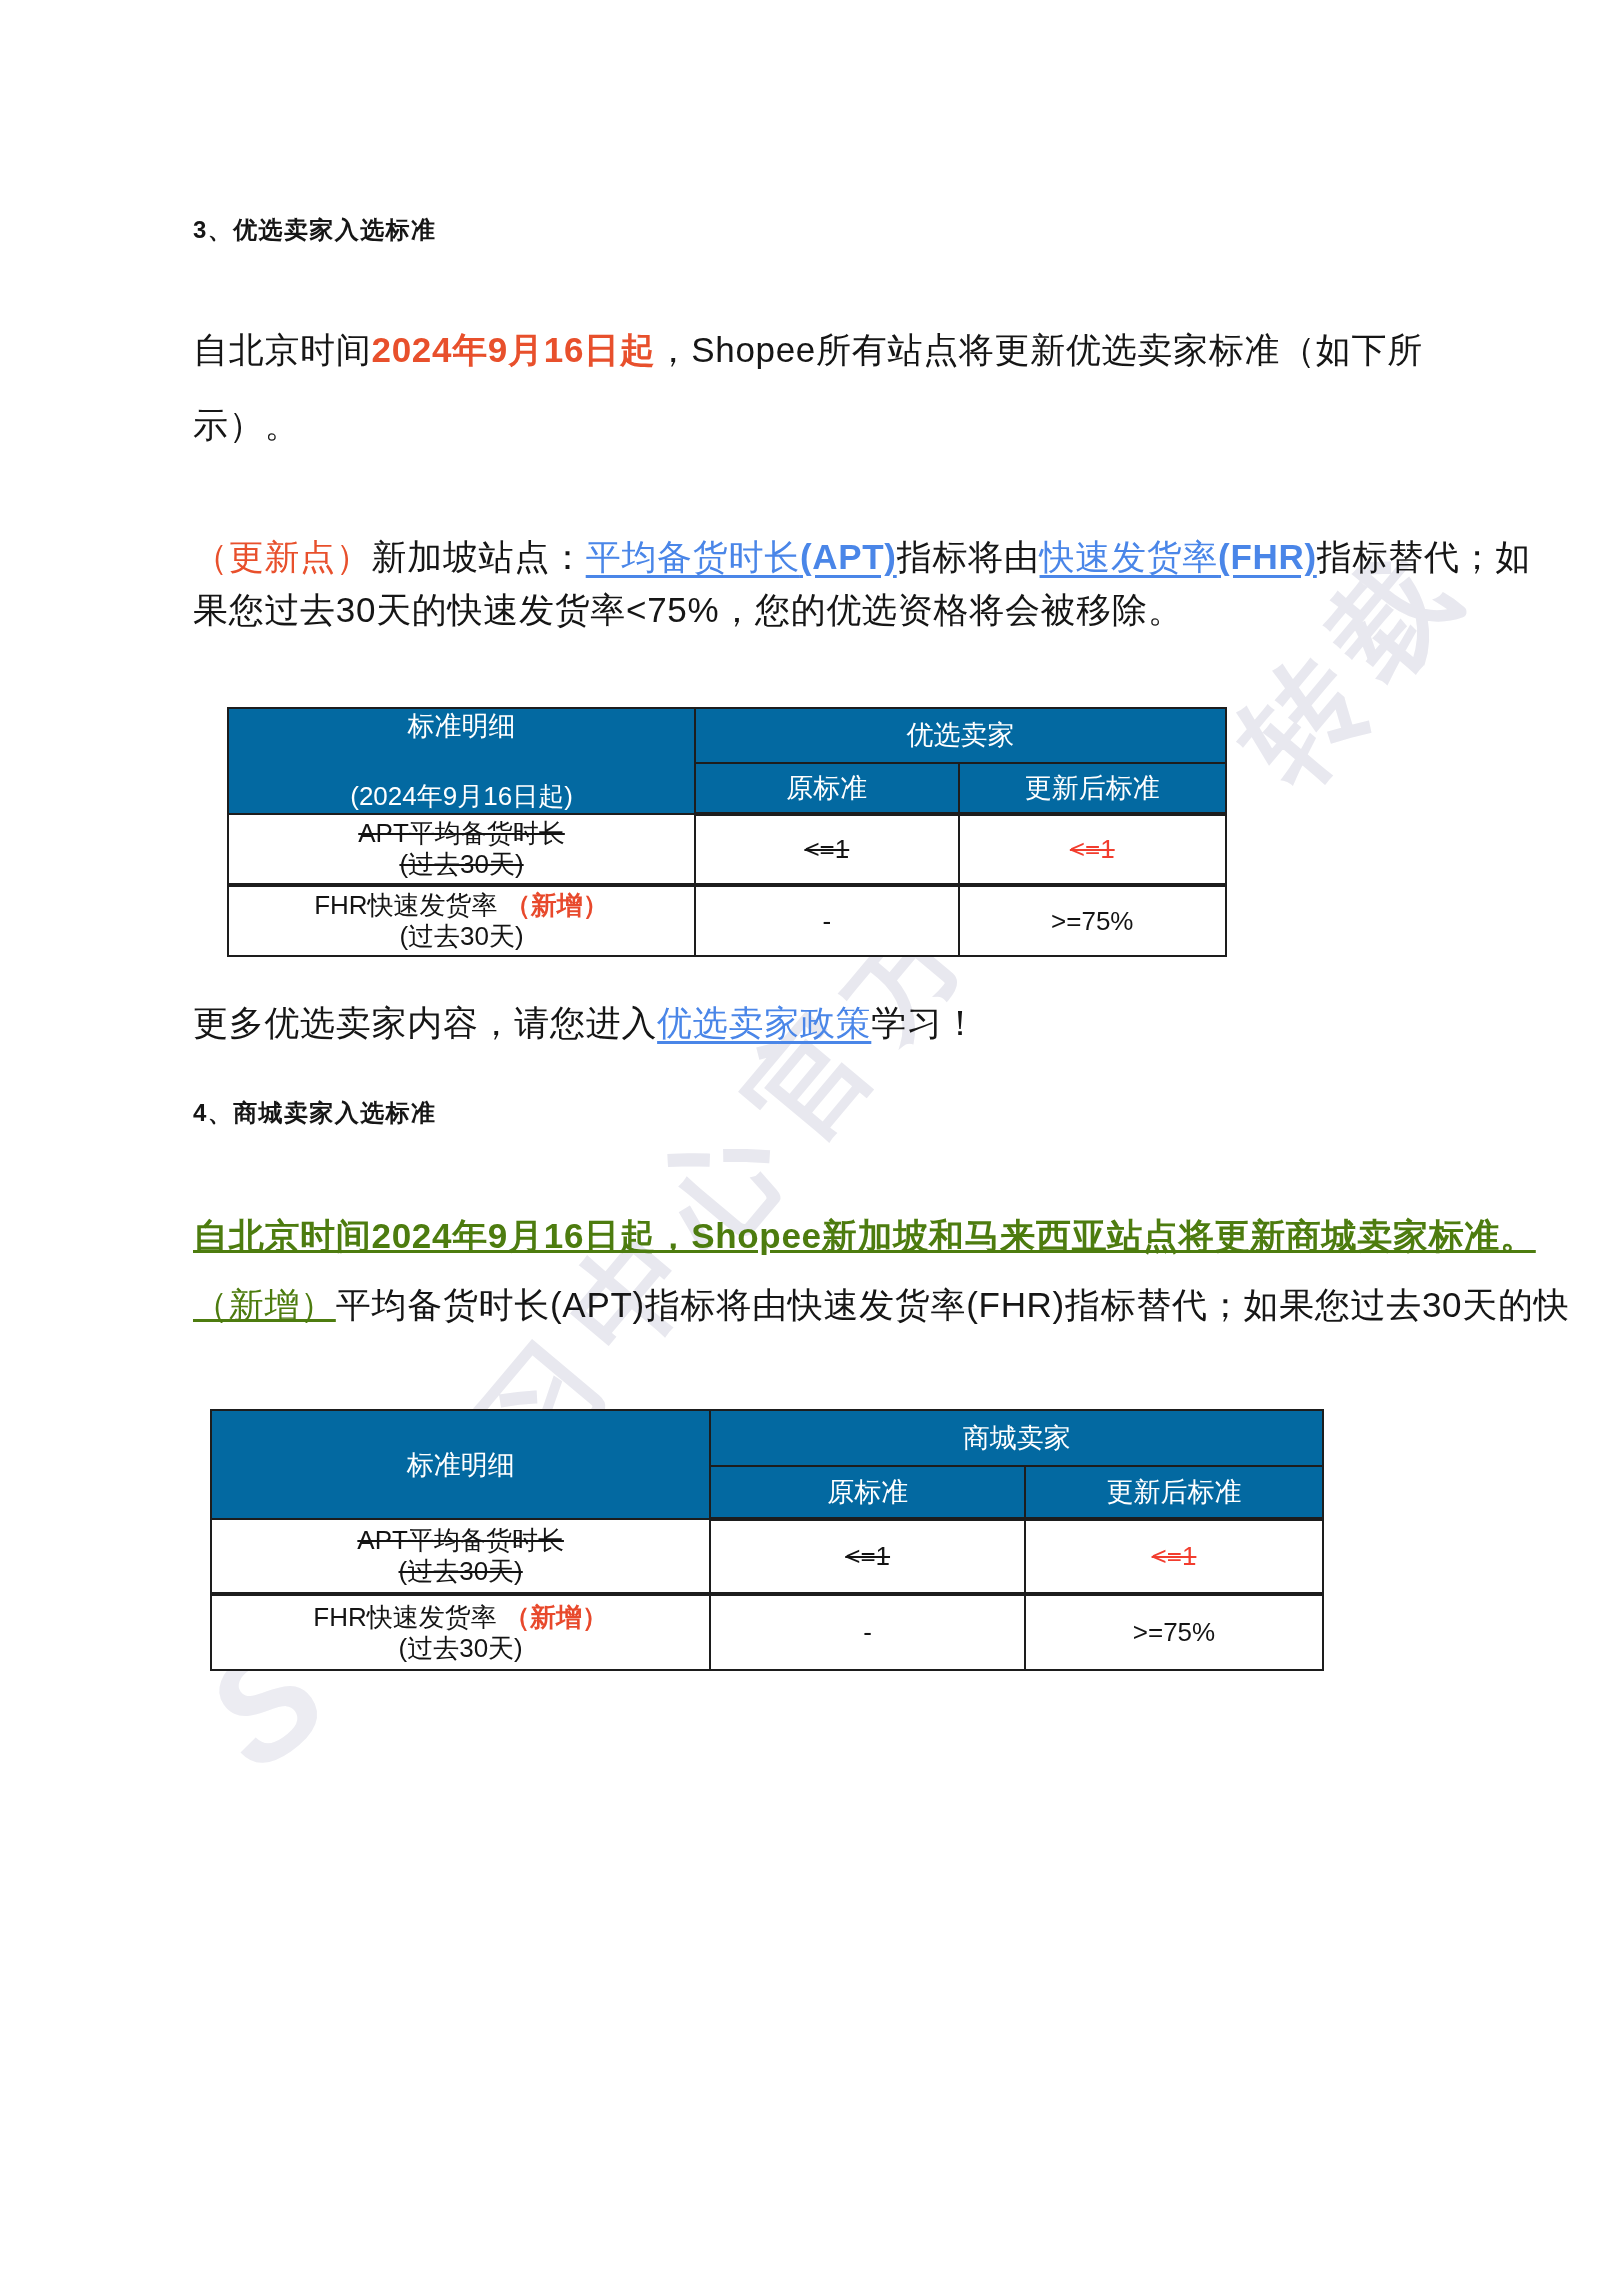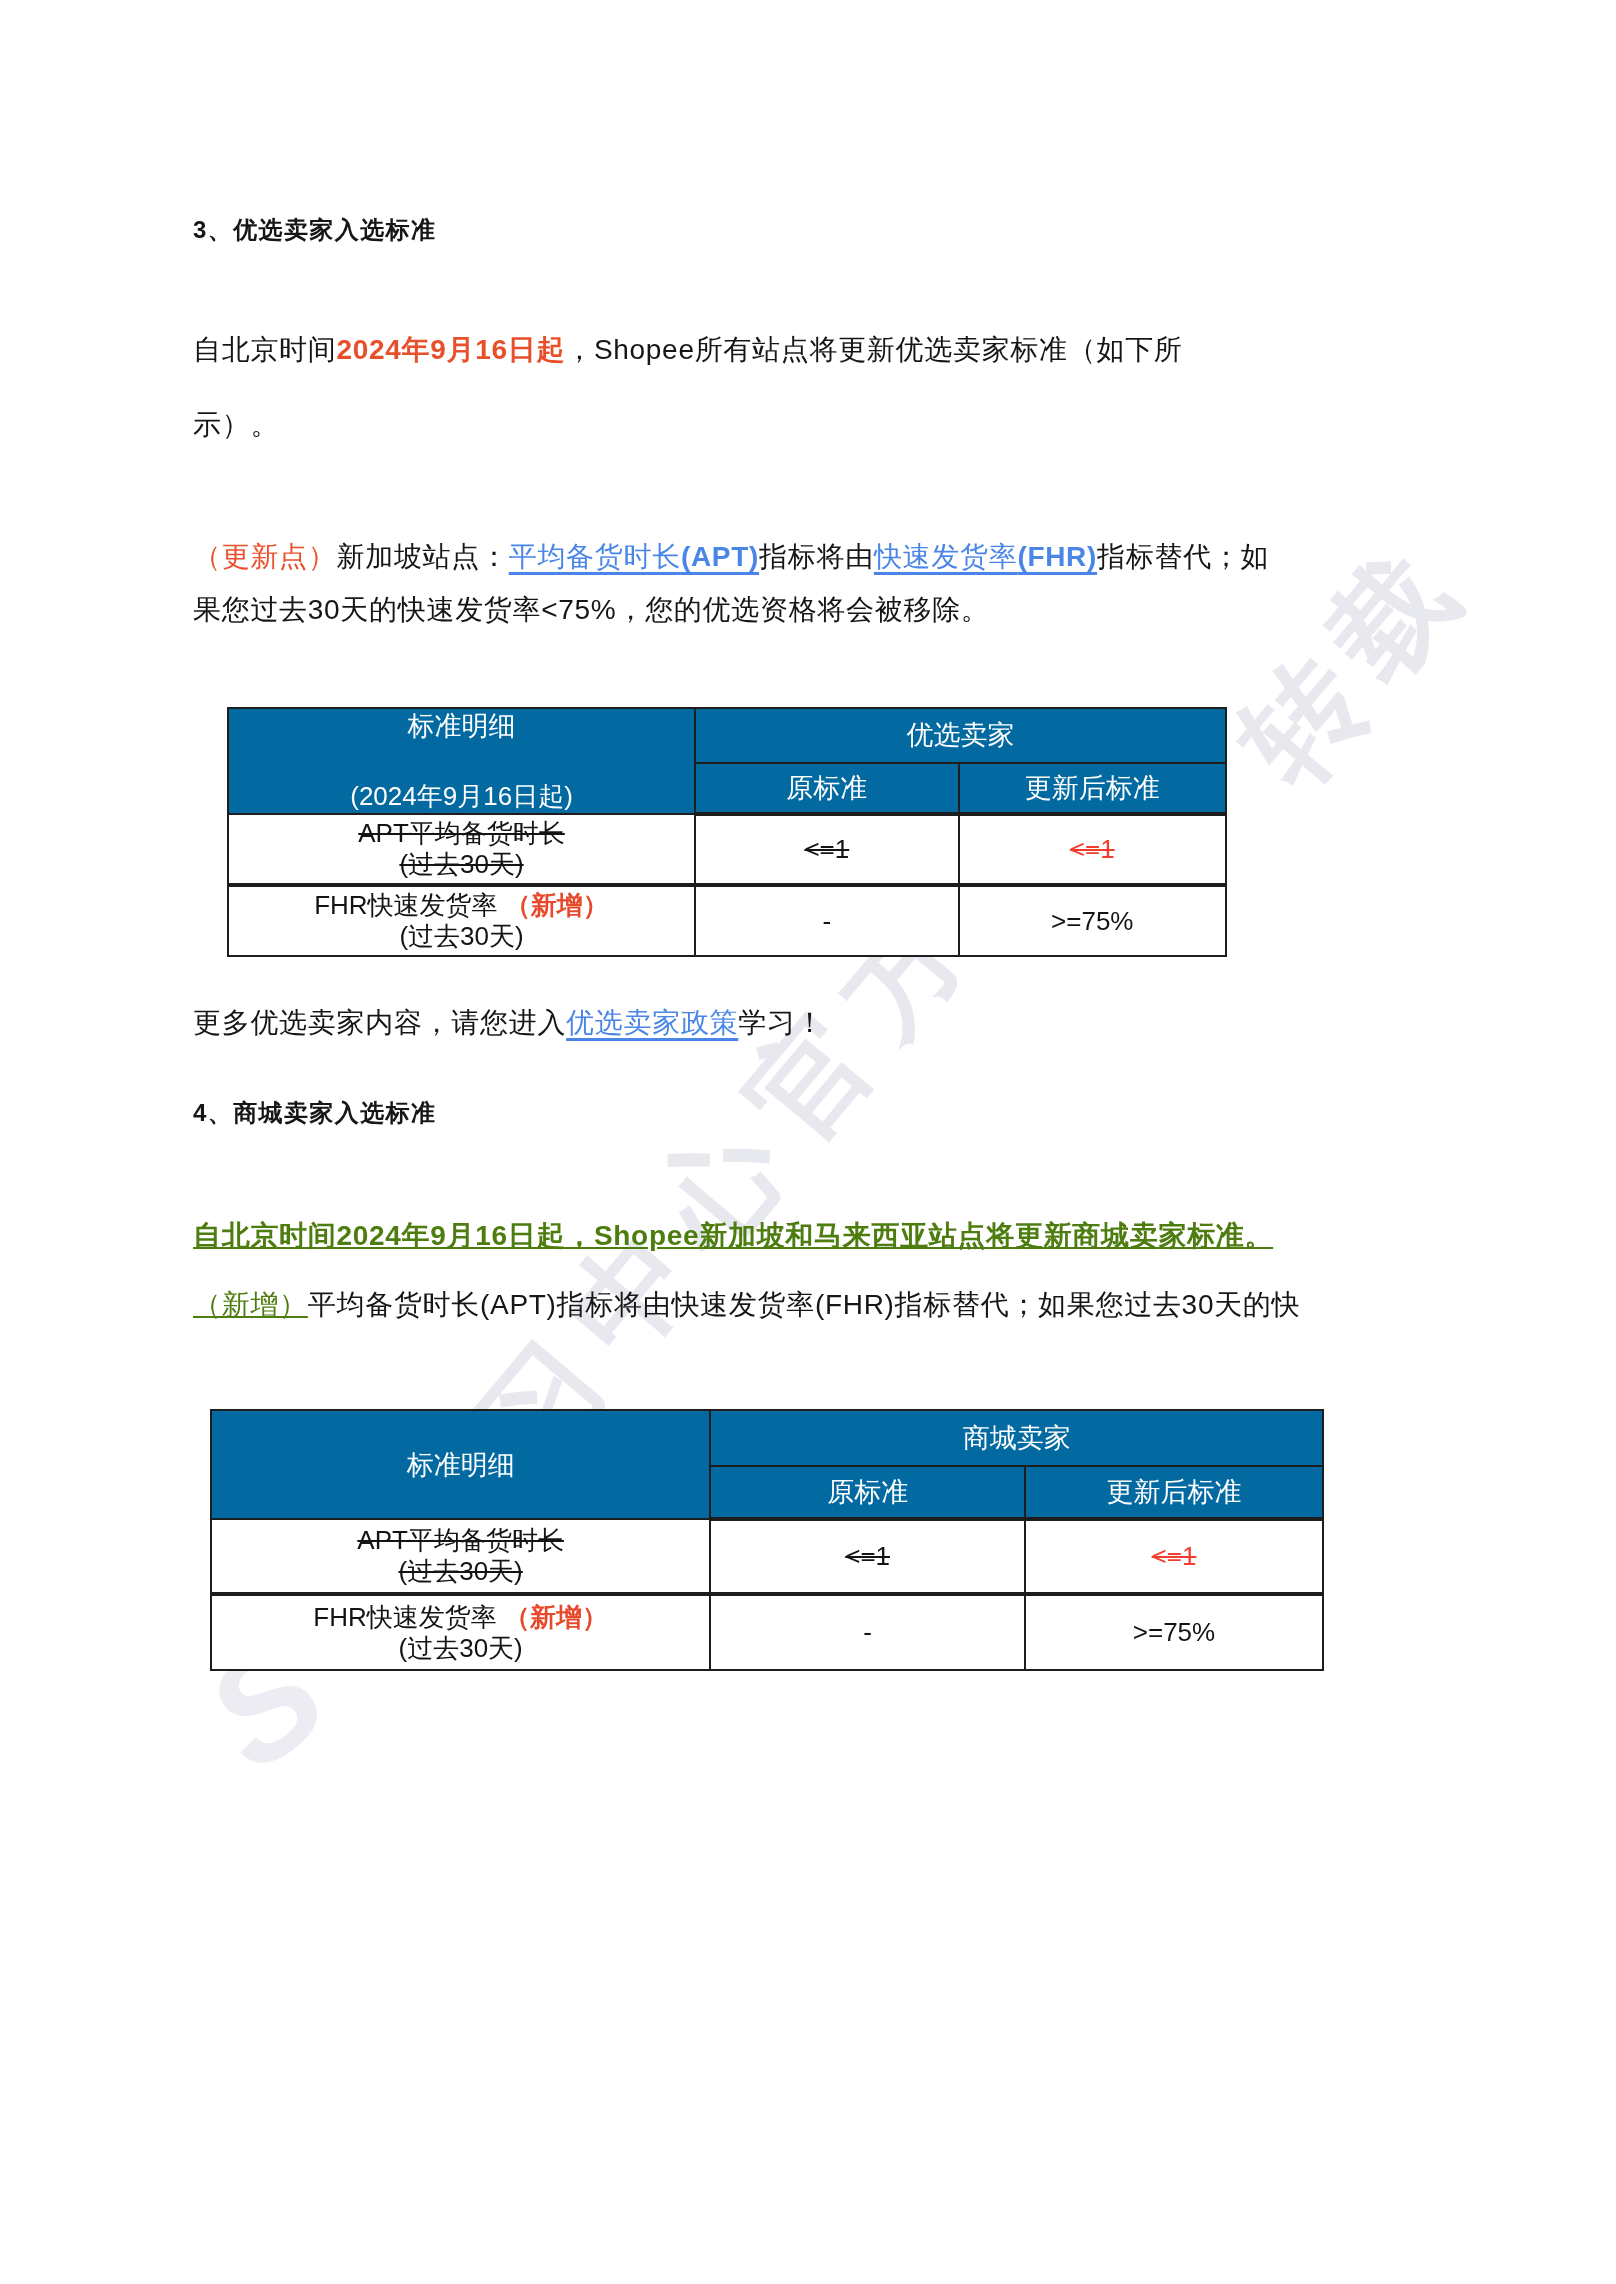--- a/index.html
+++ b/index.html
@@ -13,21 +13,21 @@
   .wm {
     position:absolute; z-index:0; white-space:nowrap;
     color:#e8e8ef; font-weight:bold; user-select:none;
   }
   .wm-s   { left:216px; top:1619px; font-size:149px; font-style:italic; transform:rotate(-35deg); color:#ececf2; }
   .wm-mid { left:264px; top:1153px; font-size:117px; letter-spacing:23px; transform:rotate(-50deg); }
   .wm-end { left:1219px; top:583px;  font-size:117px; letter-spacing:19px; transform:rotate(-50deg); }
   
   .line {
     position:absolute; left:193px; z-index:1;
-    font-size:28px; line-height:42px; white-space:nowrap; letter-spacing:0.7px;
+    font-size:35px; line-height:42px; white-space:nowrap; letter-spacing:0.7px;
   }
   .heading { font-size:24px; font-weight:bold; letter-spacing:1.4px; }
   .b { font-weight:bold; }
   .accent { color:#e8502c; }
   .red { color:#4d7c0f;text-decoration:underline; }
   .link {
     color:#4a86e8; text-decoration:underline;
     text-decoration-thickness:2.7px; text-underline-offset:6.1px; cursor:pointer;
   }
   

